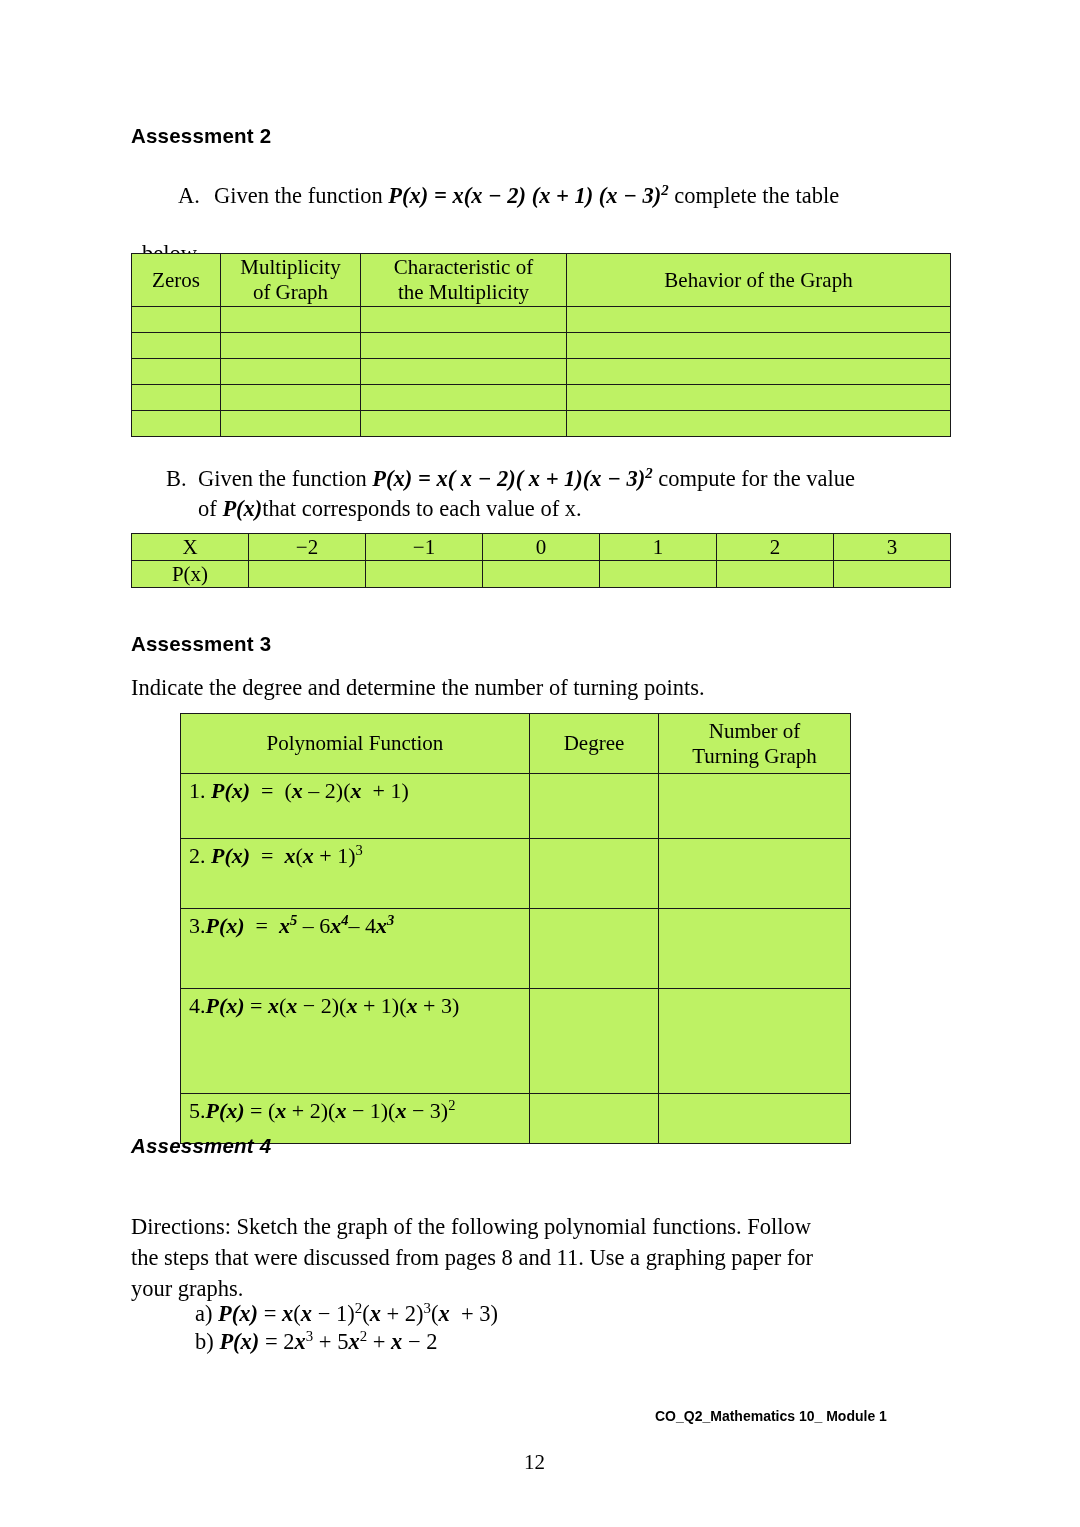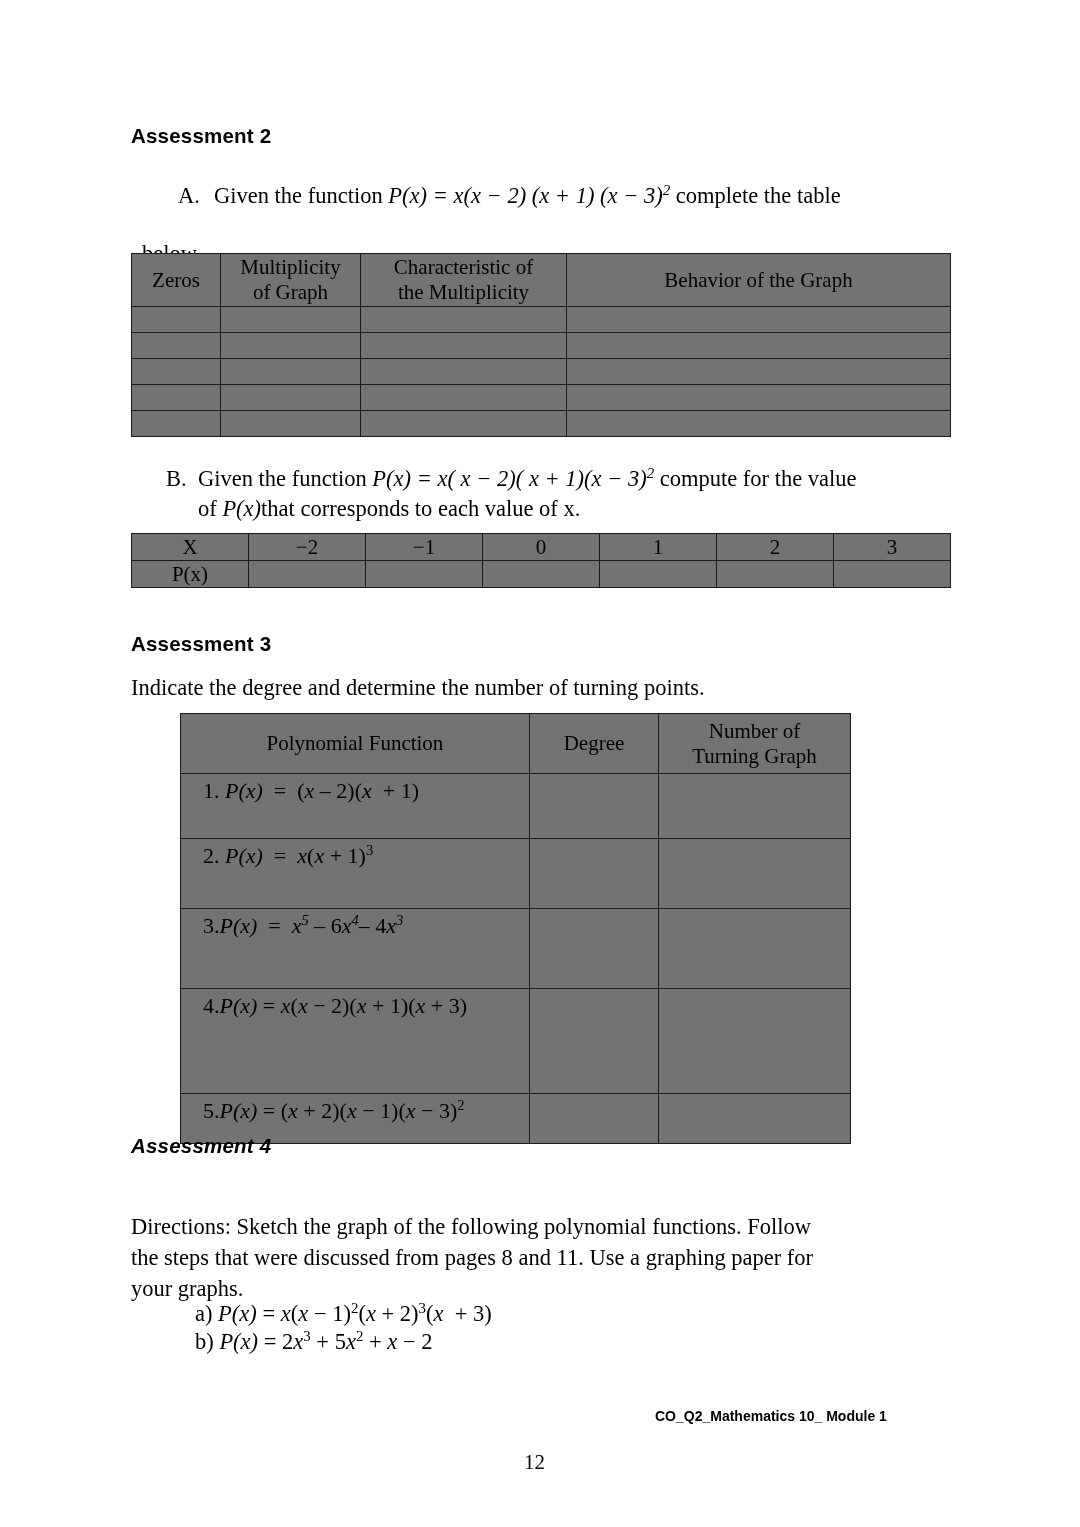--- a/index.html
+++ b/index.html
@@ -29,29 +29,29 @@
     font-weight: bold;
     font-size: 20.5px;
     letter-spacing: 0.2px;
     white-space: nowrap;
   }
   .body-text {
     position: absolute;
     font-size: 22.5px;
     line-height: 30px;
   }
-  .it { font-style: italic; }
+  .it { font-style: italic; font-weight: bold; }
   sup { font-size: 0.66em; vertical-align: super; line-height: 0; }
 
   
   table.grid {
     position: absolute;
     border-collapse: collapse;
     table-layout: fixed;
-    background: #737373;
+    background: #bef264;
   }
   table.grid td, table.grid th {
     border: 1.6px solid #1a1a1a;
     padding: 0;
     font-weight: normal;
     font-size: 21px;
     vertical-align: middle;
     text-align: center;
     line-height: 25px;
   }
@@ -64,21 +64,21 @@
   
   #tableB { left: 131px; top: 533px; width: 819px; }
   #tableB td { height: 26px; }
 
   
   #tableC { left: 180px; top: 713px; width: 670px; }
   #tableC th { height: 55px; padding: 2px 6px; }
   #tableC td.fn {
     text-align: left;
     vertical-align: top;
-    padding: 4px 0 0 22px;
+    padding: 4px 0 0 8px;
     font-size: 22px;
   }
   #tableC td.blank { }
 
   
   .footer-page {
     position: absolute;
     font-size: 21px;
     left: 524px;
     top: 1410px;

